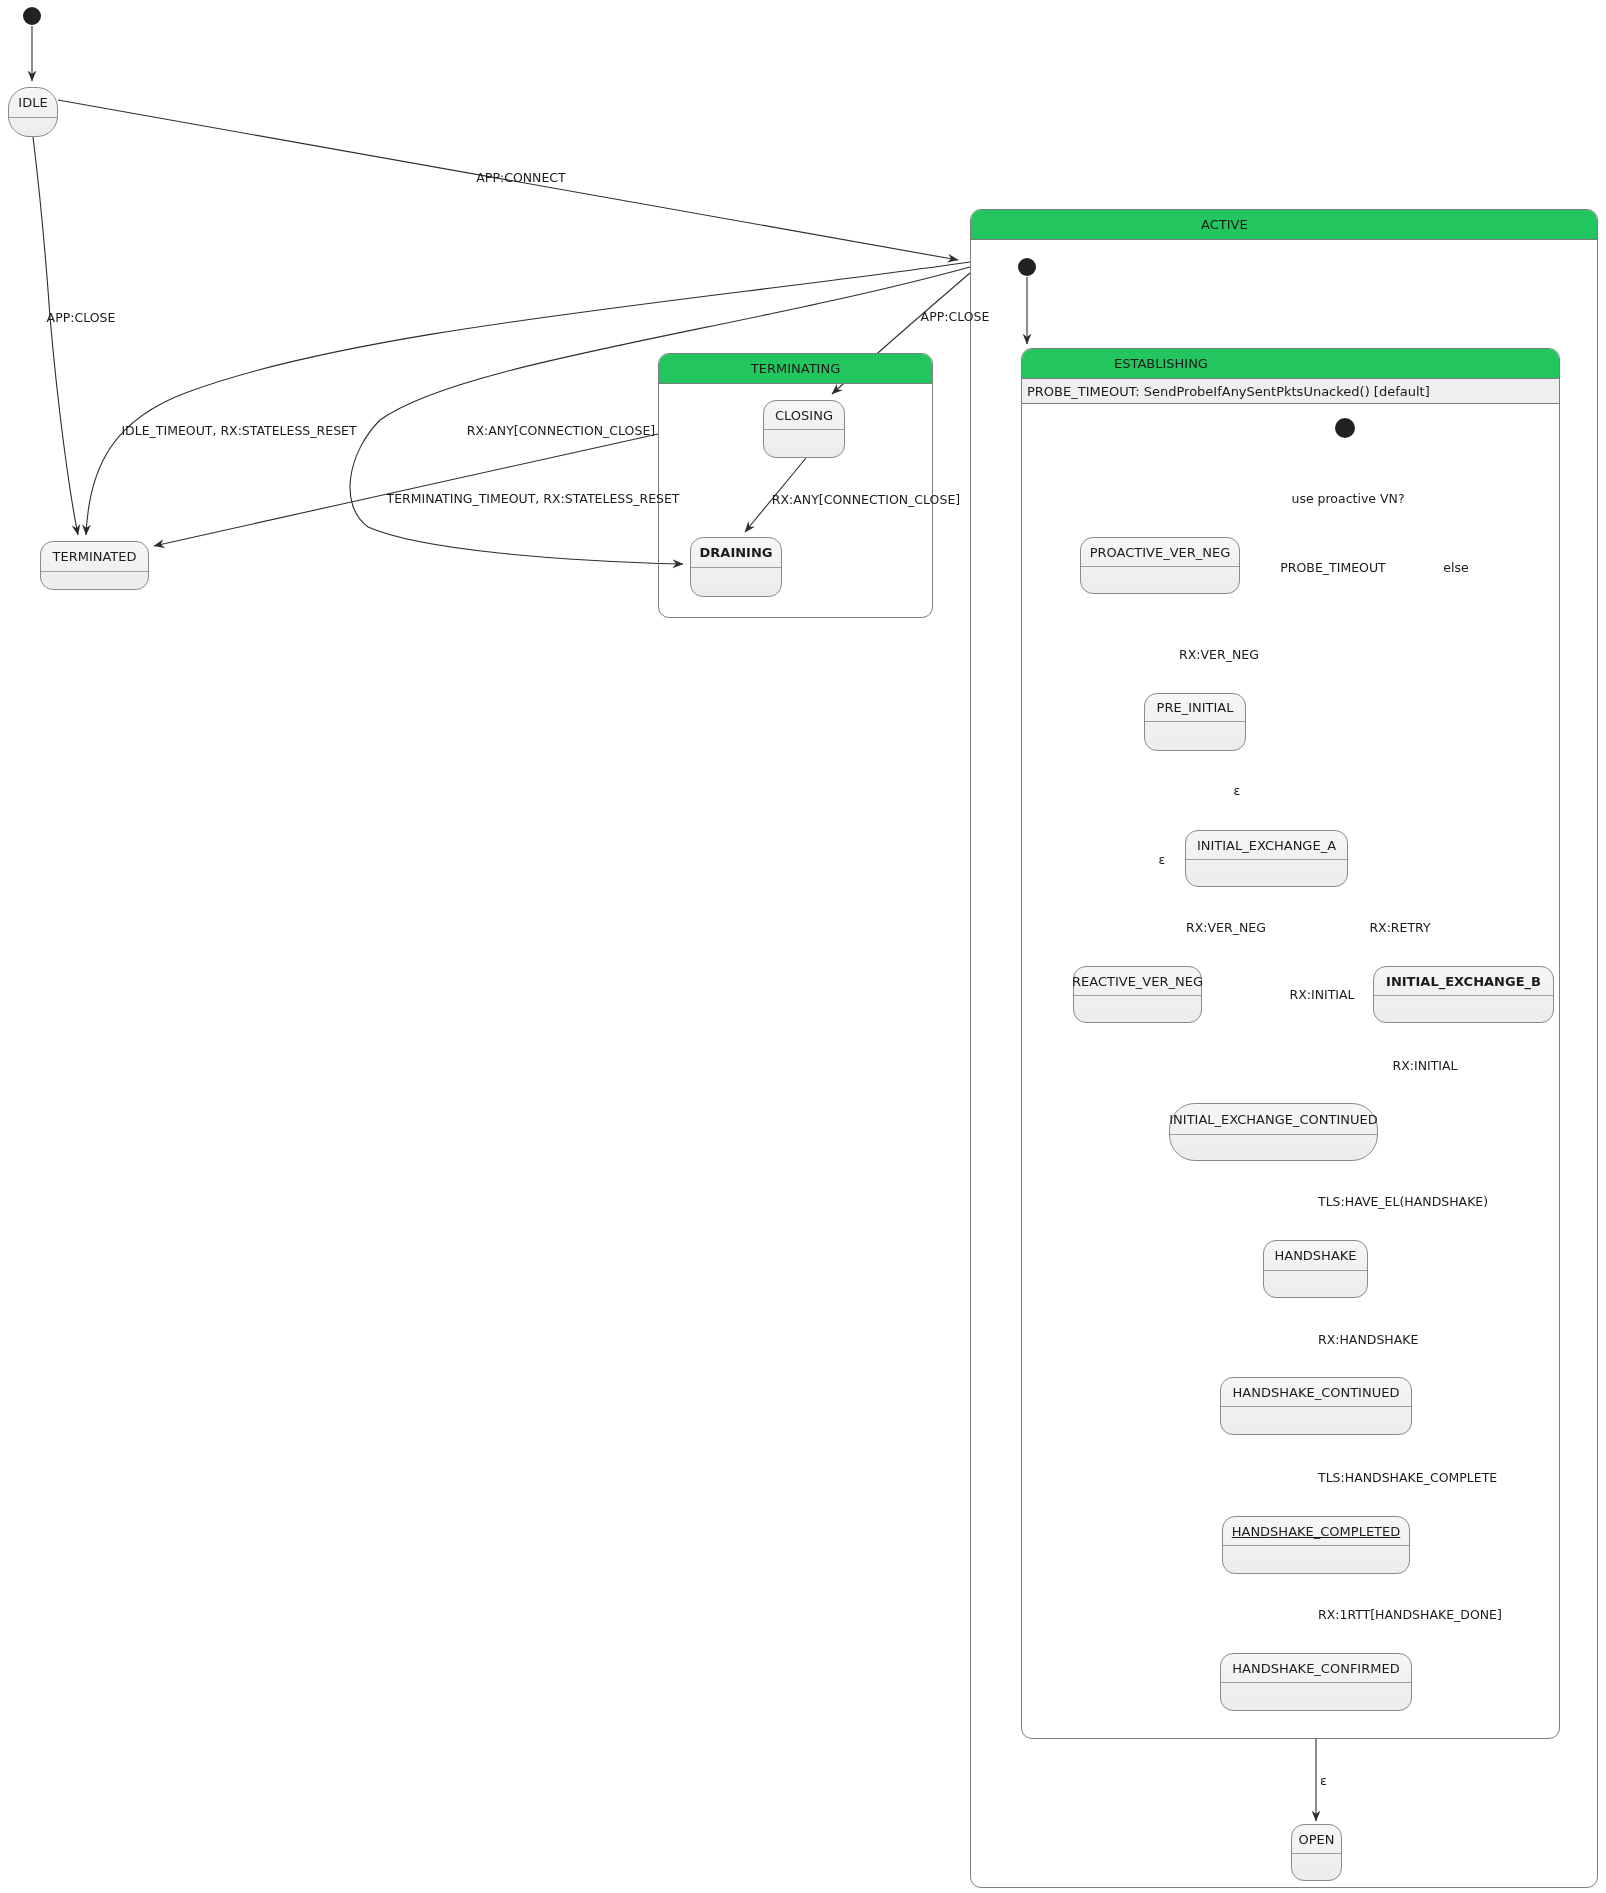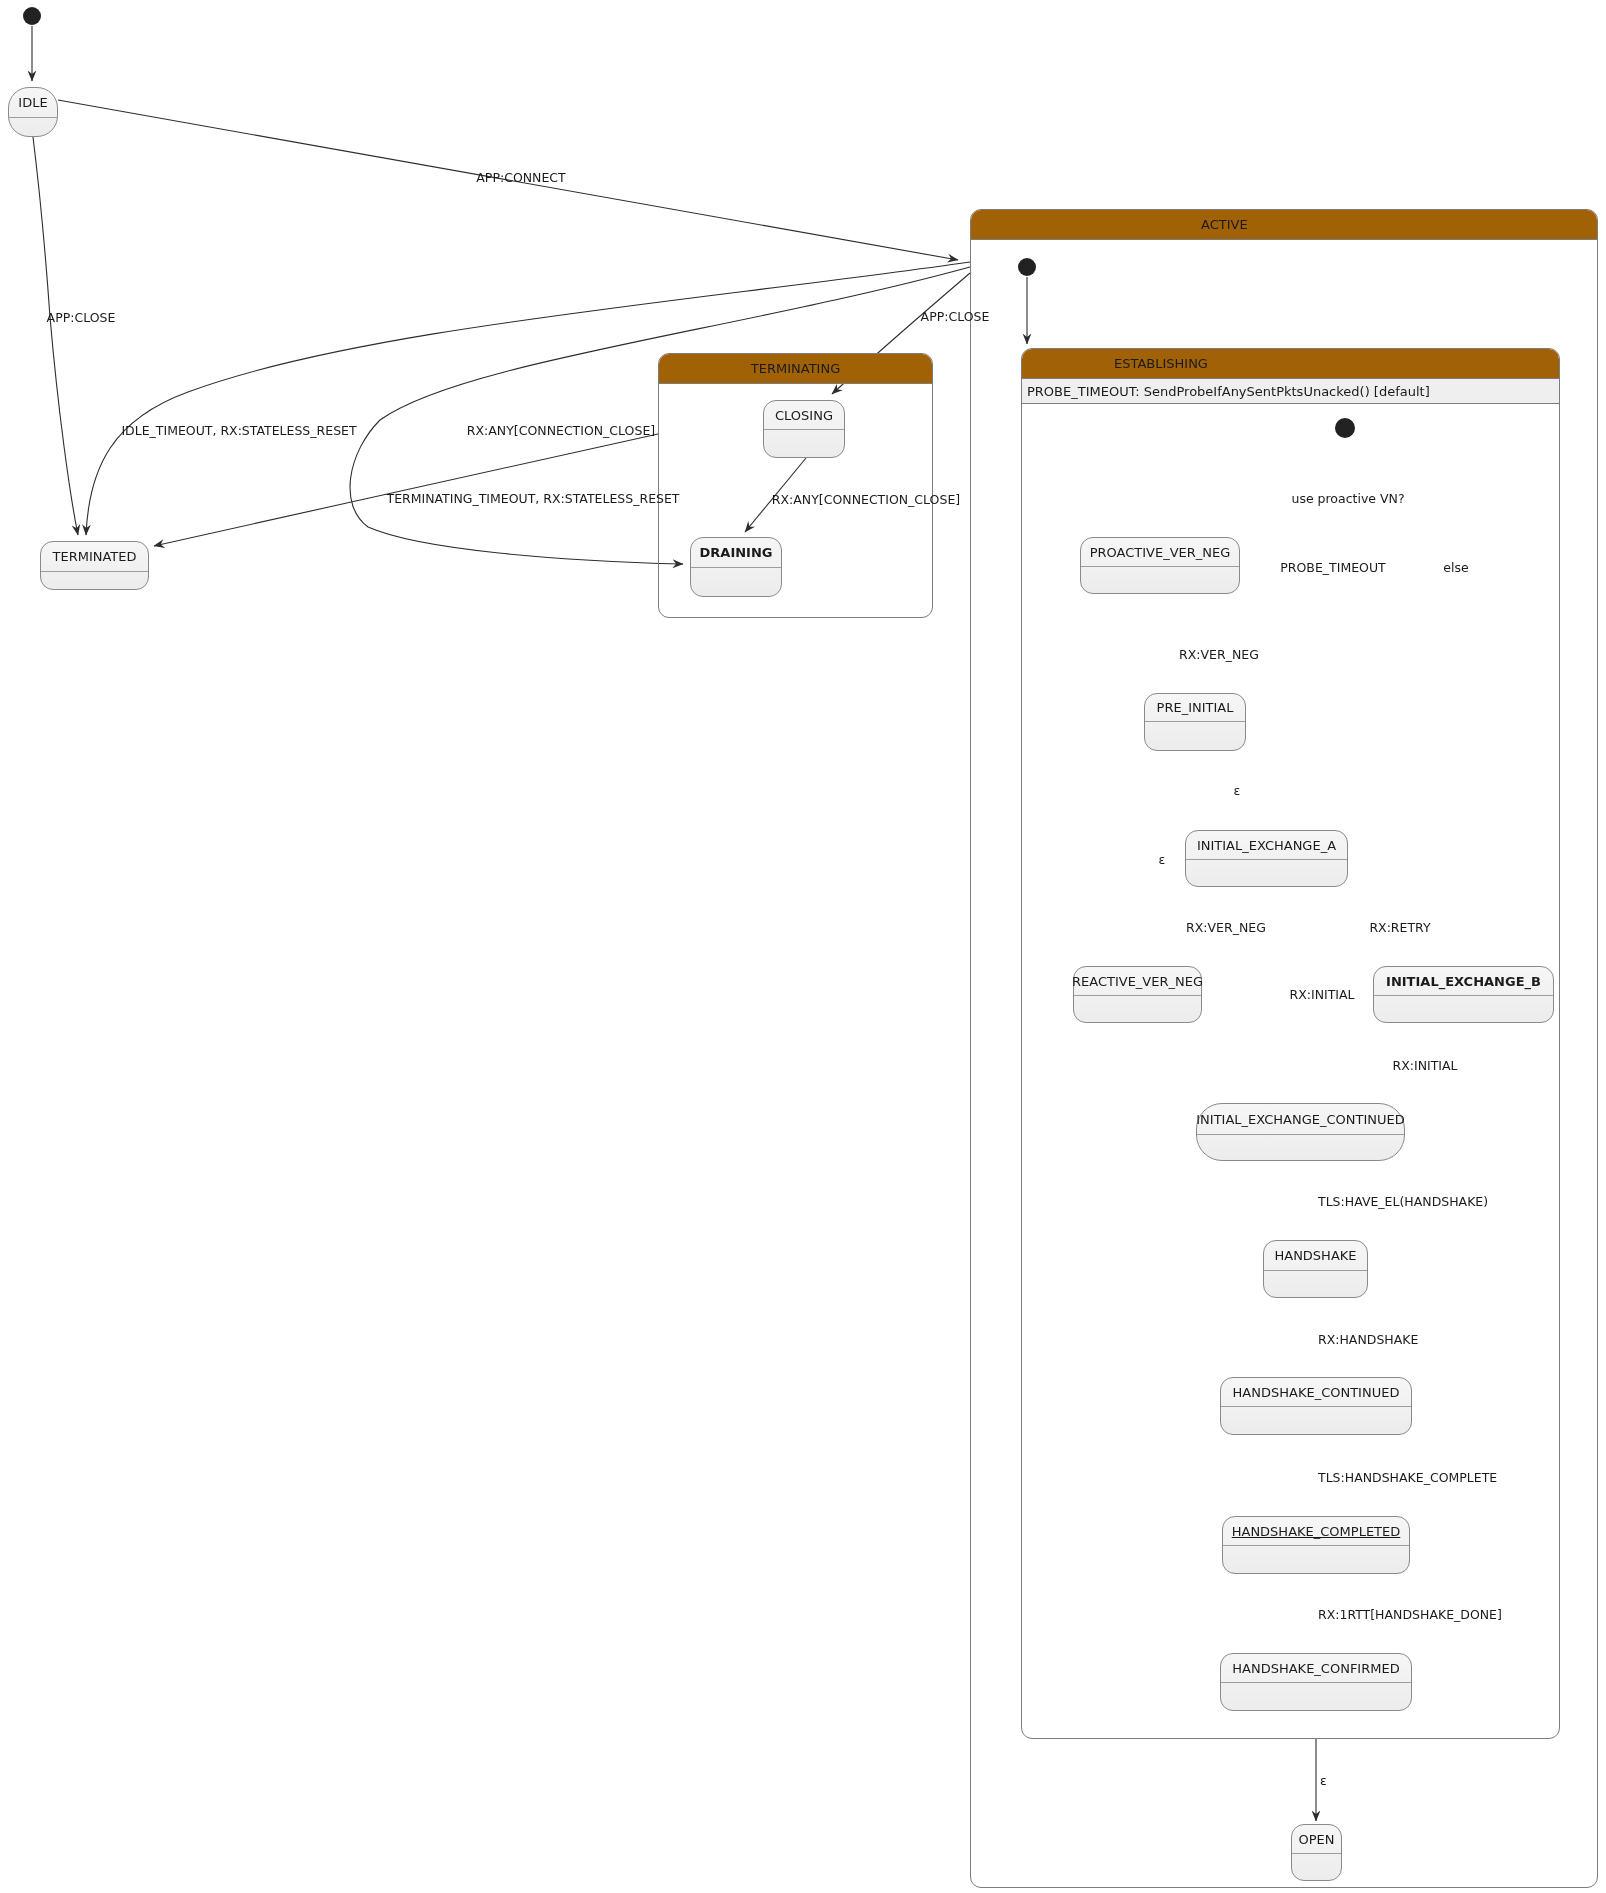--- a/index.html
+++ b/index.html
@@ -17,21 +17,21 @@
   .state-title{
     flex:0 0 auto;display:flex;align-items:center;justify-content:center;
     font-size:13px;white-space:nowrap;border-bottom:1px solid #9d9d9d;
   }
   .state-body{flex:1 1 auto;}
   .composite{
     position:absolute;background:transparent;border:1px solid #7d7d7d;
     border-radius:11px;box-sizing:border-box;
   }
   .composite-header{
-    height:30px;background:#a16207;border-bottom:1px solid #7d7d7d;
+    height:30px;background:#22c55e;border-bottom:1px solid #7d7d7d;
     border-radius:10px 10px 0 0;display:flex;align-items:center;
     font-size:13px;box-sizing:border-box;
   }
   .composite-header.centered{justify-content:center;}
   .action-row{
     height:25px;background:#efefef;border-bottom:1px solid #7d7d7d;
     display:flex;align-items:center;font-size:13px;box-sizing:border-box;
     padding-left:5px;white-space:nowrap;overflow:hidden;
   }
   .initial-dot{position:absolute;background:#222222;border-radius:50%;}
@@ -135,21 +135,21 @@
   <div class="state" style="left:1073px;top:966px;width:129px;height:57px;">
     <div class="state-title" style="height:28px;">REACTIVE_VER_NEG</div>
     <div class="state-body"></div>
   </div>
 
   <div class="state" style="left:1373px;top:966px;width:181px;height:57px;font-weight:bold;">
     <div class="state-title" style="height:28px;">INITIAL_EXCHANGE_B</div>
     <div class="state-body"></div>
   </div>
 
-  <div class="state" style="left:1196px;top:1103px;width:209px;height:58px;border-radius:26px;">
+  <div class="state" style="left:1169px;top:1103px;width:209px;height:58px;border-radius:26px;">
     <div class="state-title" style="height:30px;">INITIAL_EXCHANGE_CONTINUED</div>
     <div class="state-body"></div>
   </div>
 
   <div class="state" style="left:1263px;top:1240px;width:105px;height:58px;">
     <div class="state-title" style="height:29px;">HANDSHAKE</div>
     <div class="state-body"></div>
   </div>
 
   <div class="state" style="left:1220px;top:1377px;width:192px;height:58px;">

